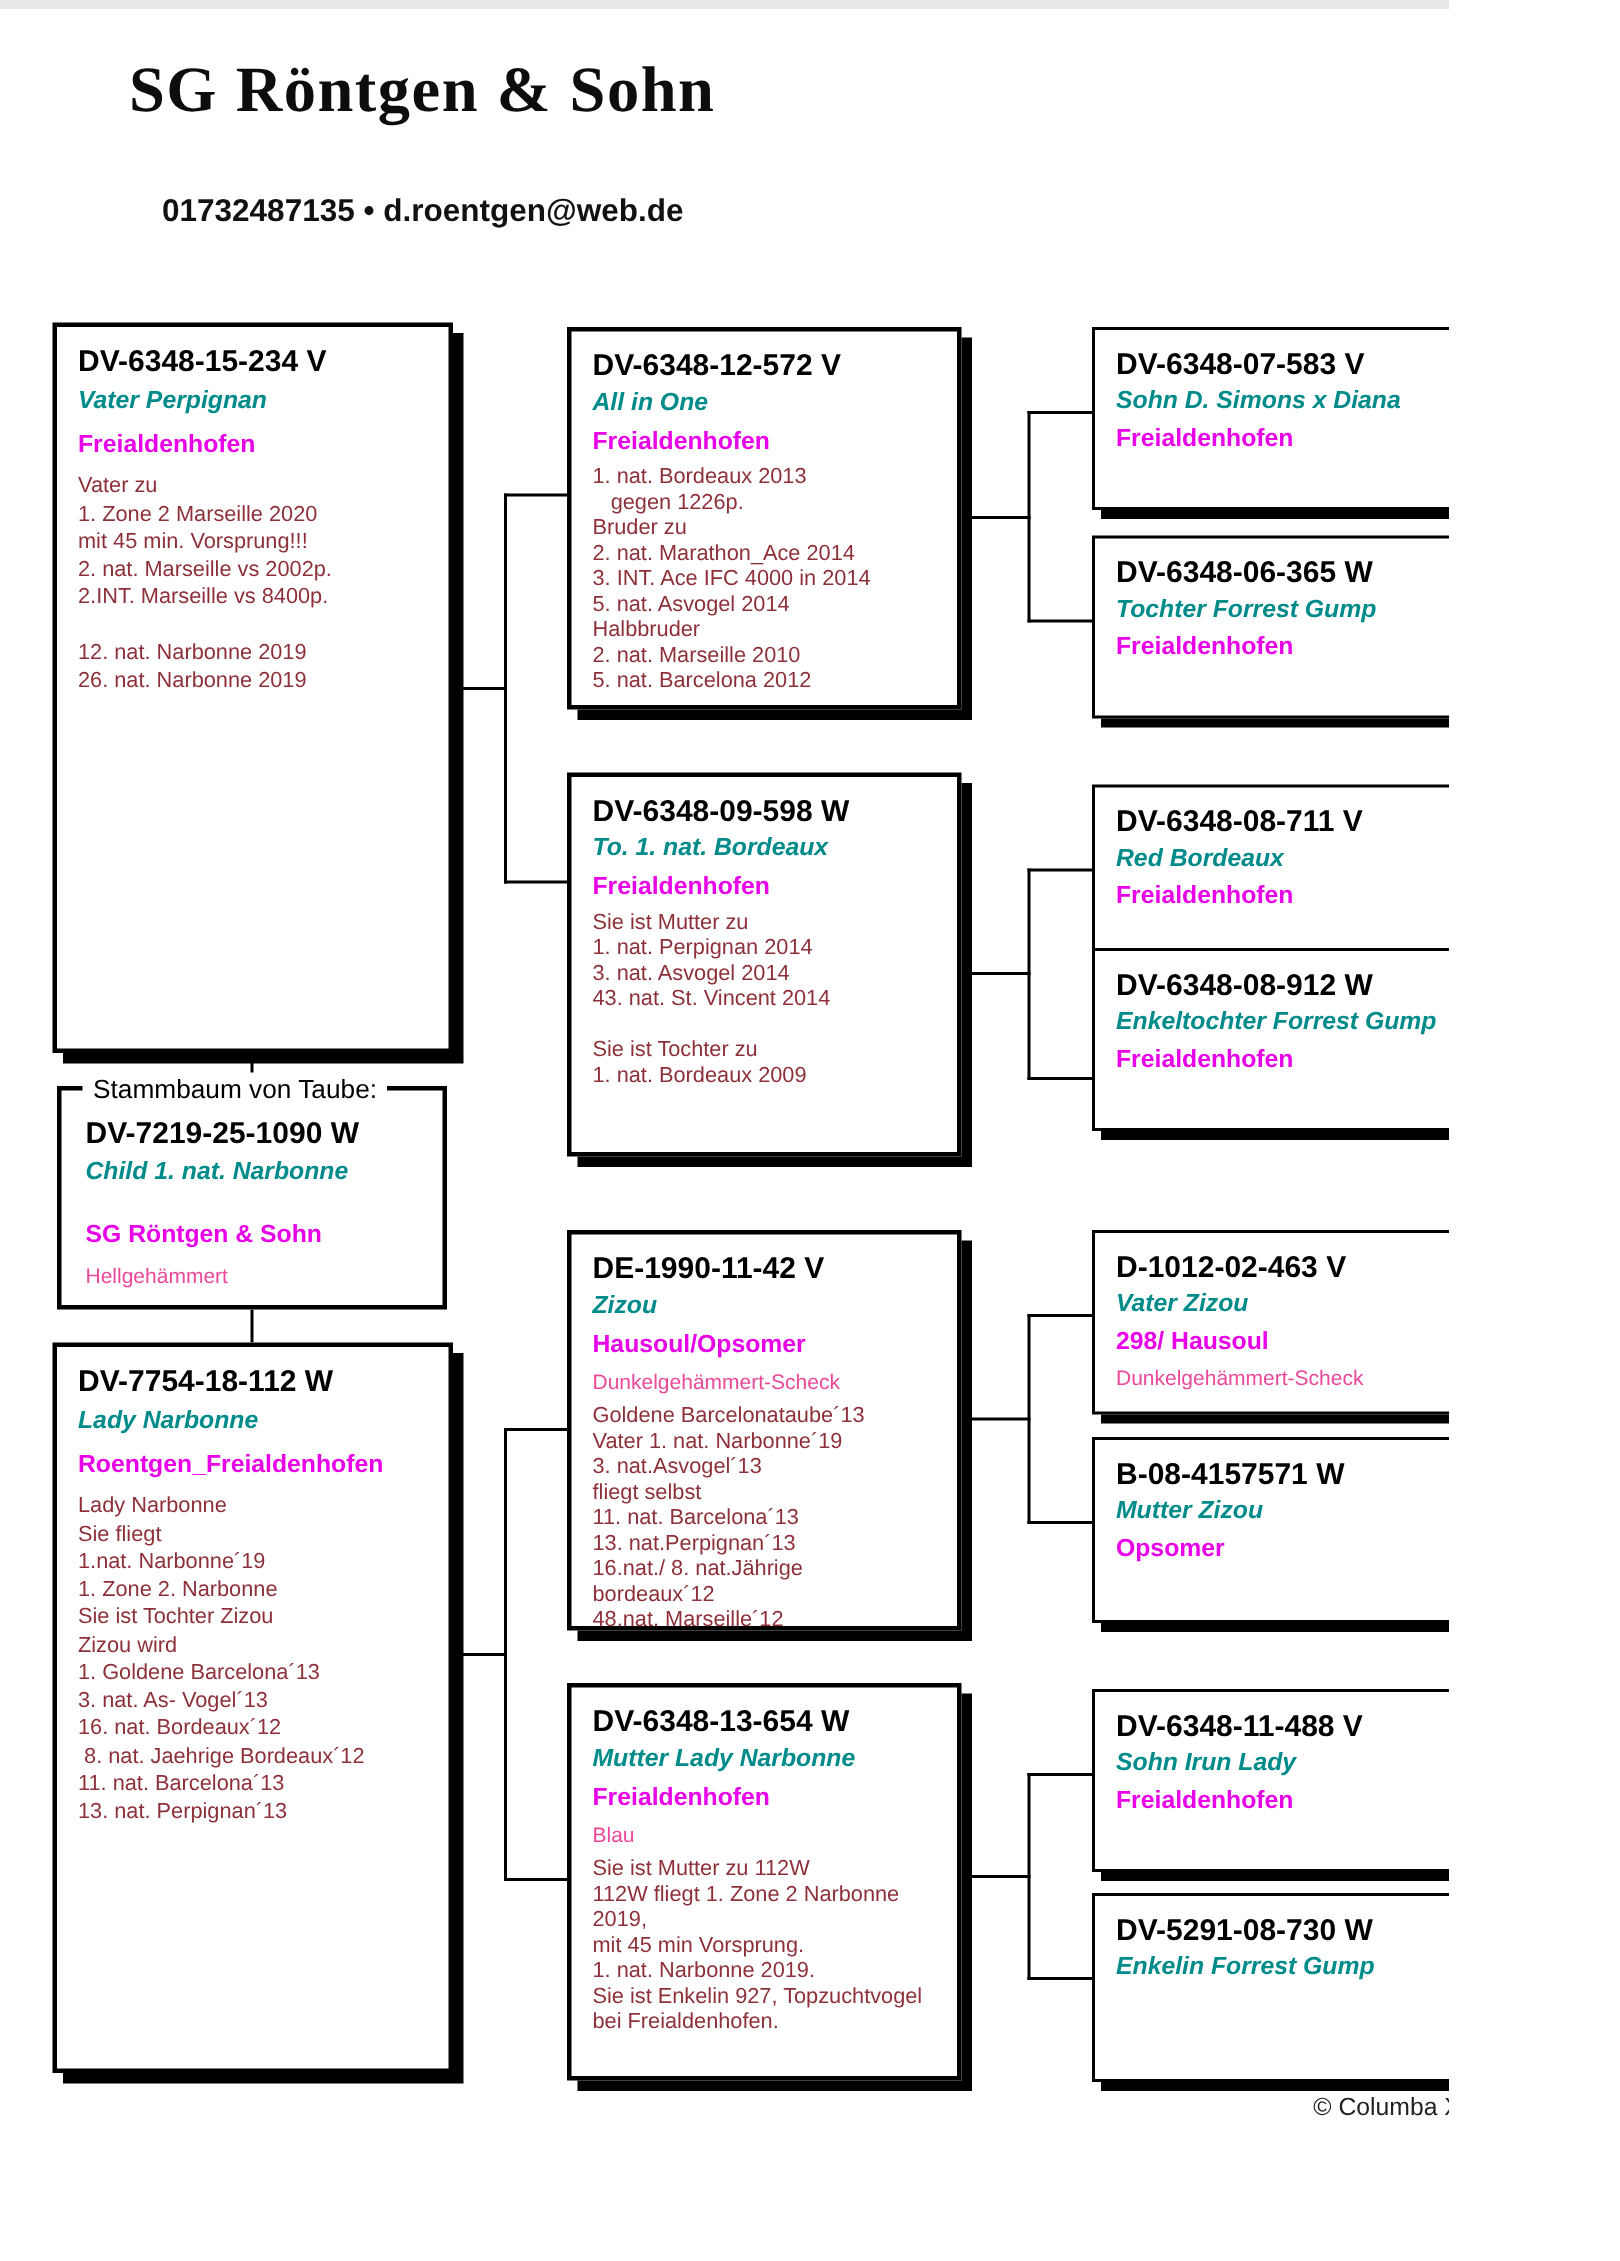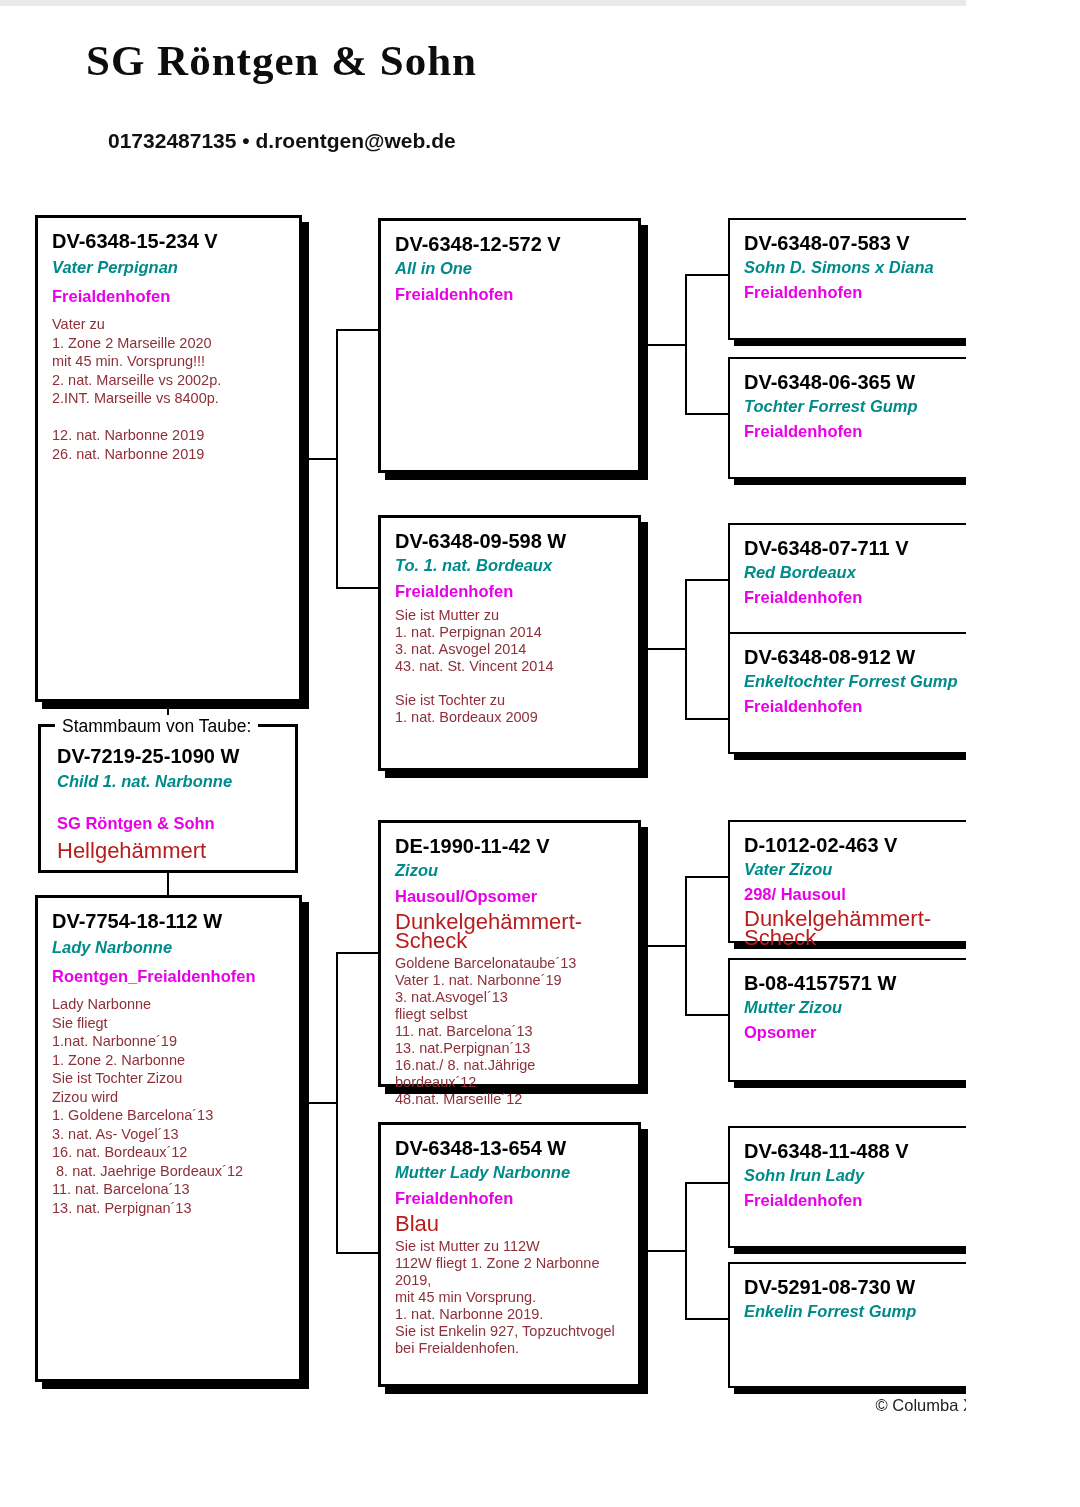--- a/index.html
+++ b/index.html
@@ -14,21 +14,21 @@
   .biz-name { position:absolute; left:86px; top:36px; font-family:"Liberation Serif", serif; font-weight:bold; font-size:43px; color:#0d0d0d; letter-spacing:1px; }
   .biz-addr { position:absolute; left:46px; top:90px; font-style:italic; font-size:29px; color:#111; }
   .biz-contact { position:absolute; left:108px; top:129px; font-weight:bold; font-size:21px; color:#111; }
 
   
   .box { position:absolute; background:#fff; border:3px solid #000; box-shadow:7px 7px 0 #000; padding:12px 14px; }
   .box.sm { border-width:2px; box-shadow:6px 6px 0 #000; }
   .ring { font-weight:bold; font-size:20px; line-height:22px; color:#000; margin-bottom:5px; }
   .name { font-weight:bold; font-style:italic; font-size:16.5px; line-height:19px; color:#008b8b; margin-bottom:23px; }
   .breeder { font-weight:bold; font-size:16.5px; line-height:19px; color:#e800e8; margin-bottom:8px; }
-  .colorline { font-size:22px; line-height:19px; color:#b91c1c; margin-bottom:7px; }
+  .colorline { font-size:14px; line-height:19px; color:#ec4899; margin-bottom:7px; }
   .notes { font-size:14.5px; line-height:17.5px; color:#8e3039; white-space:pre-wrap; }
   .big .ring { margin-bottom:6px; } .big .name { margin-bottom:10px; } .big .breeder { margin-bottom:9px; }
   .big .notes { line-height:18.5px; }
   .mid .ring { margin-bottom:4px; } .mid .name { margin-bottom:7px; } .mid .breeder { margin-bottom:6px; }
   .mid .colorline { margin-bottom:5px; } .mid .notes { line-height:17px; }
   .sm .ring { margin-bottom:4px; } .sm .name { margin-bottom:6px; } .sm .breeder { margin-bottom:5px; } .sm .colorline { margin-bottom:5px; }
 
   
   .subject-box { position:absolute; left:38px; top:724px; width:260px; height:149px; border:3px solid #000; background:#fff; padding:18px 14px 12px 16px; }
   .subject-legend { position:absolute; top:-12px; left:14px; background:#fff; padding:0 7px; font-size:17.5px; line-height:23px; color:#000; white-space:nowrap; }
@@ -120,20 +120,29 @@
 16. nat. Bordeaux´12
  8. nat. Jaehrige Bordeaux´12
 11. nat. Barcelona´13
 13. nat. Perpignan´13</div>
   </div>
 
   <div class="box mid" style="left:378px;top:218px;width:263px;height:255px">
     <div class="ring">DV-6348-12-572 V</div>
     <div class="name">All in One</div>
     <div class="breeder">Freialdenhofen</div>
+    <div class="notes">1. nat. Bordeaux 2013
+   gegen 1226p.
+Bruder zu
+2. nat. Marathon_Ace 2014
+3. INT. Ace IFC 4000 in 2014
+5. nat. Asvogel 2014
+Halbbruder
+2. nat. Marseille 2010
+5. nat. Barcelona 2012</div>
   </div>
 
   <div class="box mid" style="left:378px;top:515px;width:263px;height:256px">
     <div class="ring">DV-6348-09-598 W</div>
     <div class="name">To. 1. nat. Bordeaux</div>
     <div class="breeder">Freialdenhofen</div>
     <div class="notes">Sie ist Mutter zu
 1. nat. Perpignan 2014
 3. nat. Asvogel 2014
 43. nat. St. Vincent 2014
@@ -178,21 +187,21 @@
     <div class="breeder">Freialdenhofen</div>
   </div>
 
   <div class="box sm" style="left:728px;top:357px;width:256px;height:122px">
     <div class="ring">DV-6348-06-365 W</div>
     <div class="name">Tochter Forrest Gump</div>
     <div class="breeder">Freialdenhofen</div>
   </div>
 
   <div class="box sm" style="left:728px;top:523px;width:256px;height:122px">
-    <div class="ring">DV-6348-07-711 V</div>
+    <div class="ring">DV-6348-08-711 V</div>
     <div class="name">Red Bordeaux</div>
     <div class="breeder">Freialdenhofen</div>
   </div>
 
   <div class="box sm" style="left:728px;top:632px;width:256px;height:122px">
     <div class="ring">DV-6348-08-912 W</div>
     <div class="name">Enkeltochter Forrest Gump</div>
     <div class="breeder">Freialdenhofen</div>
   </div>
 

